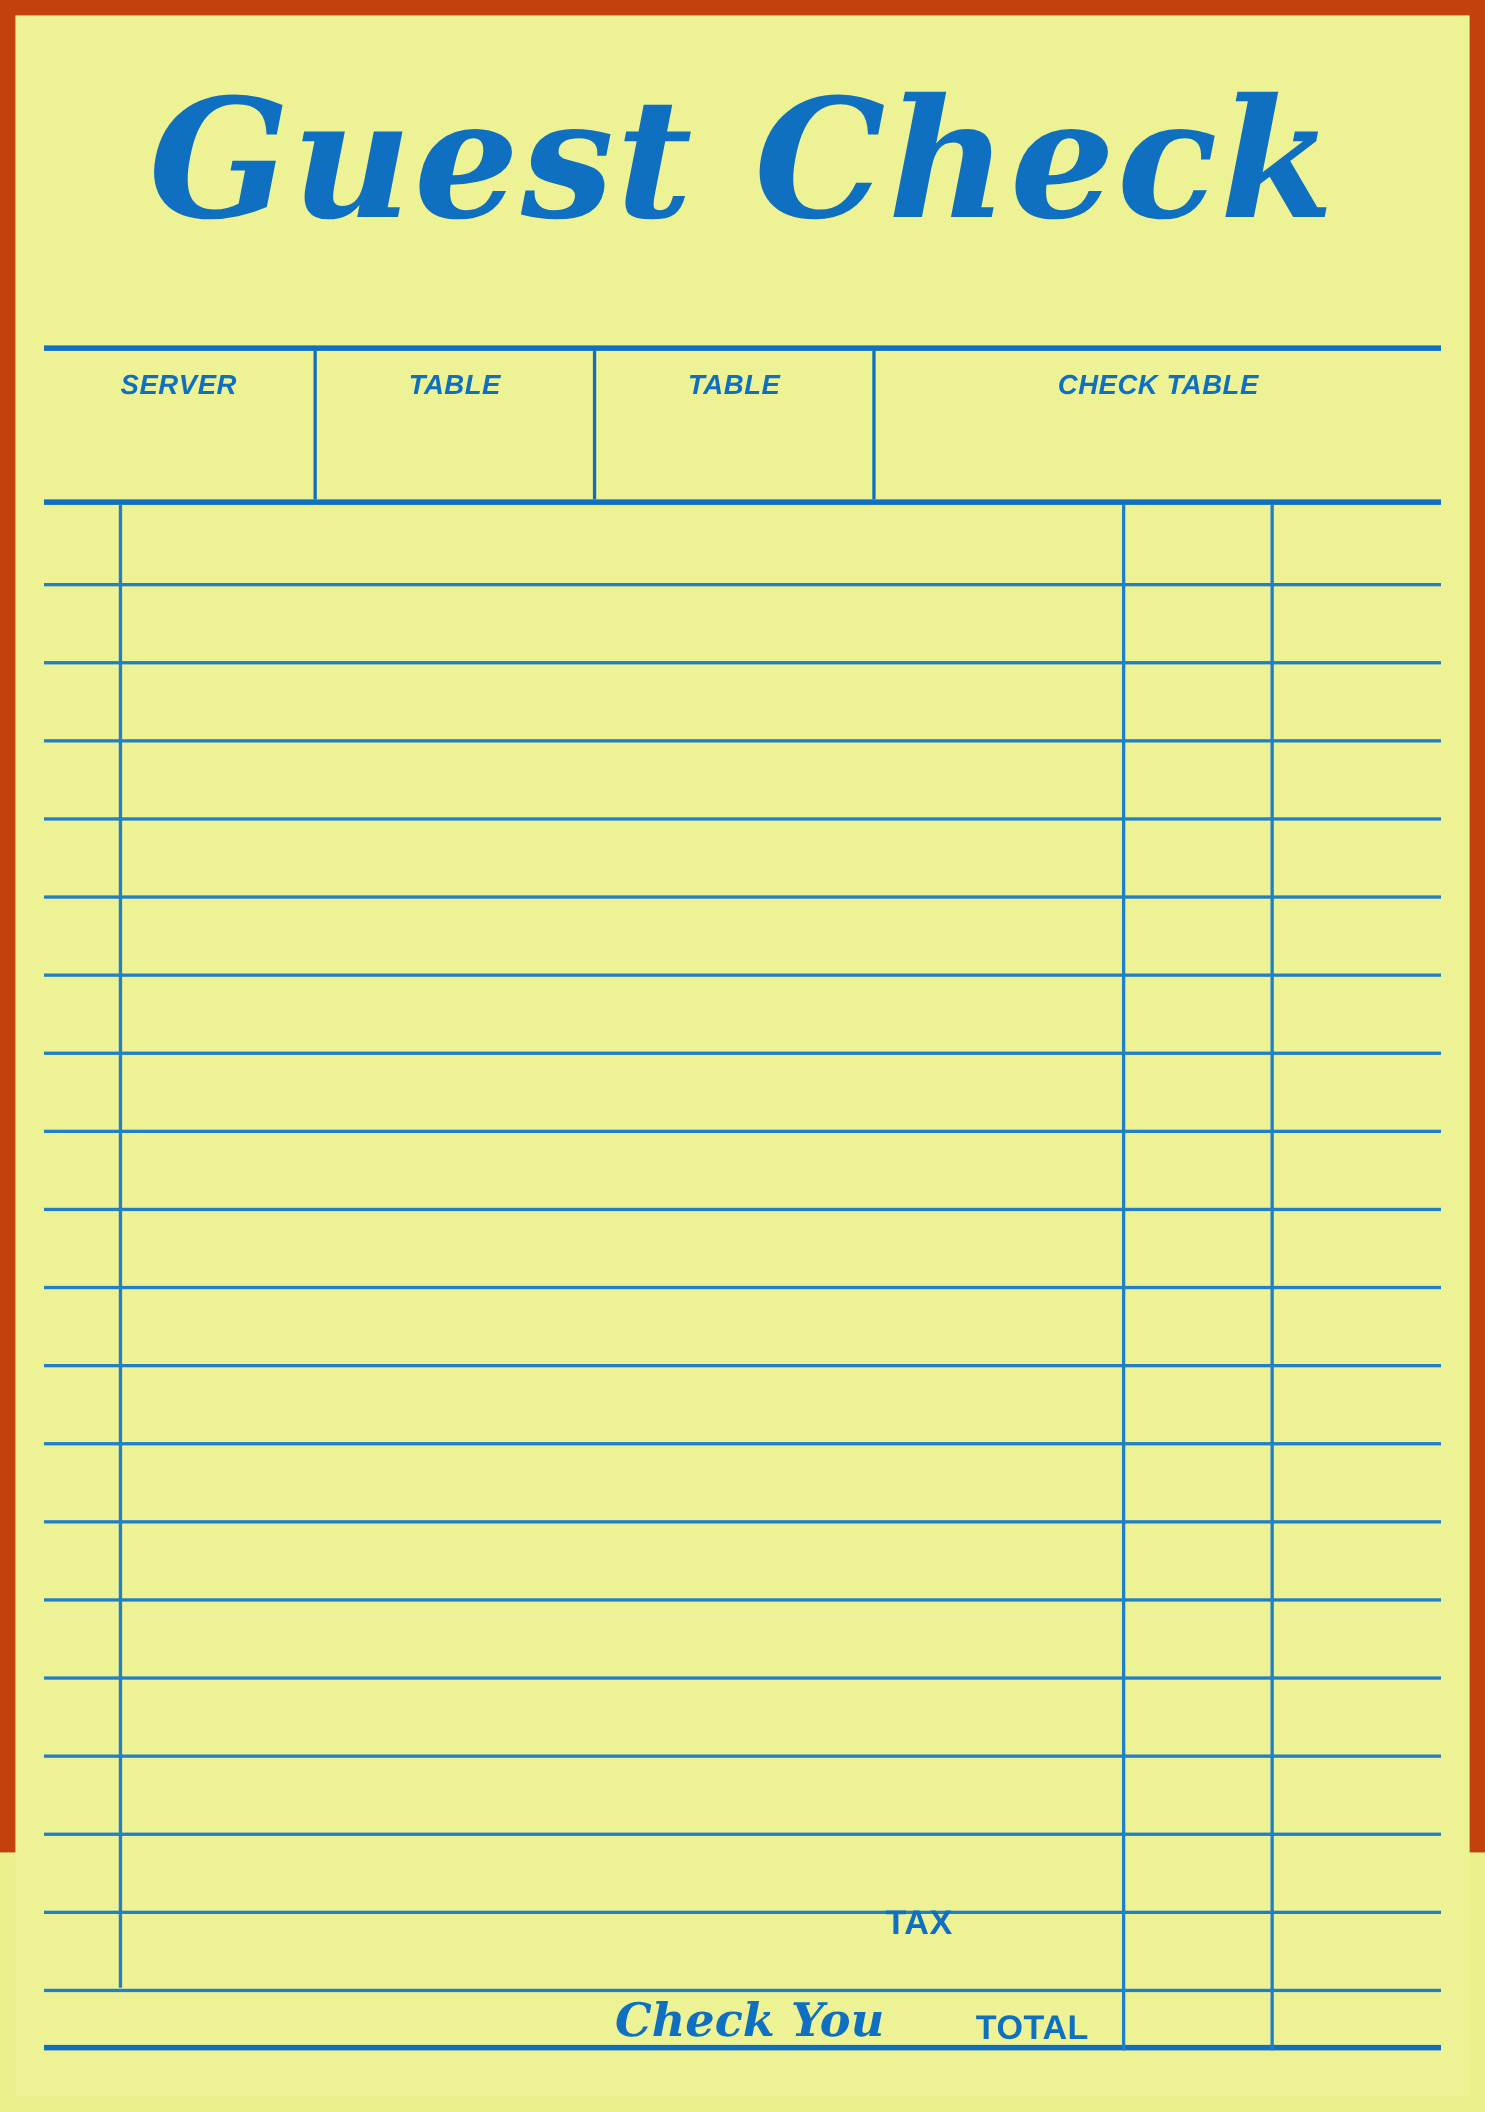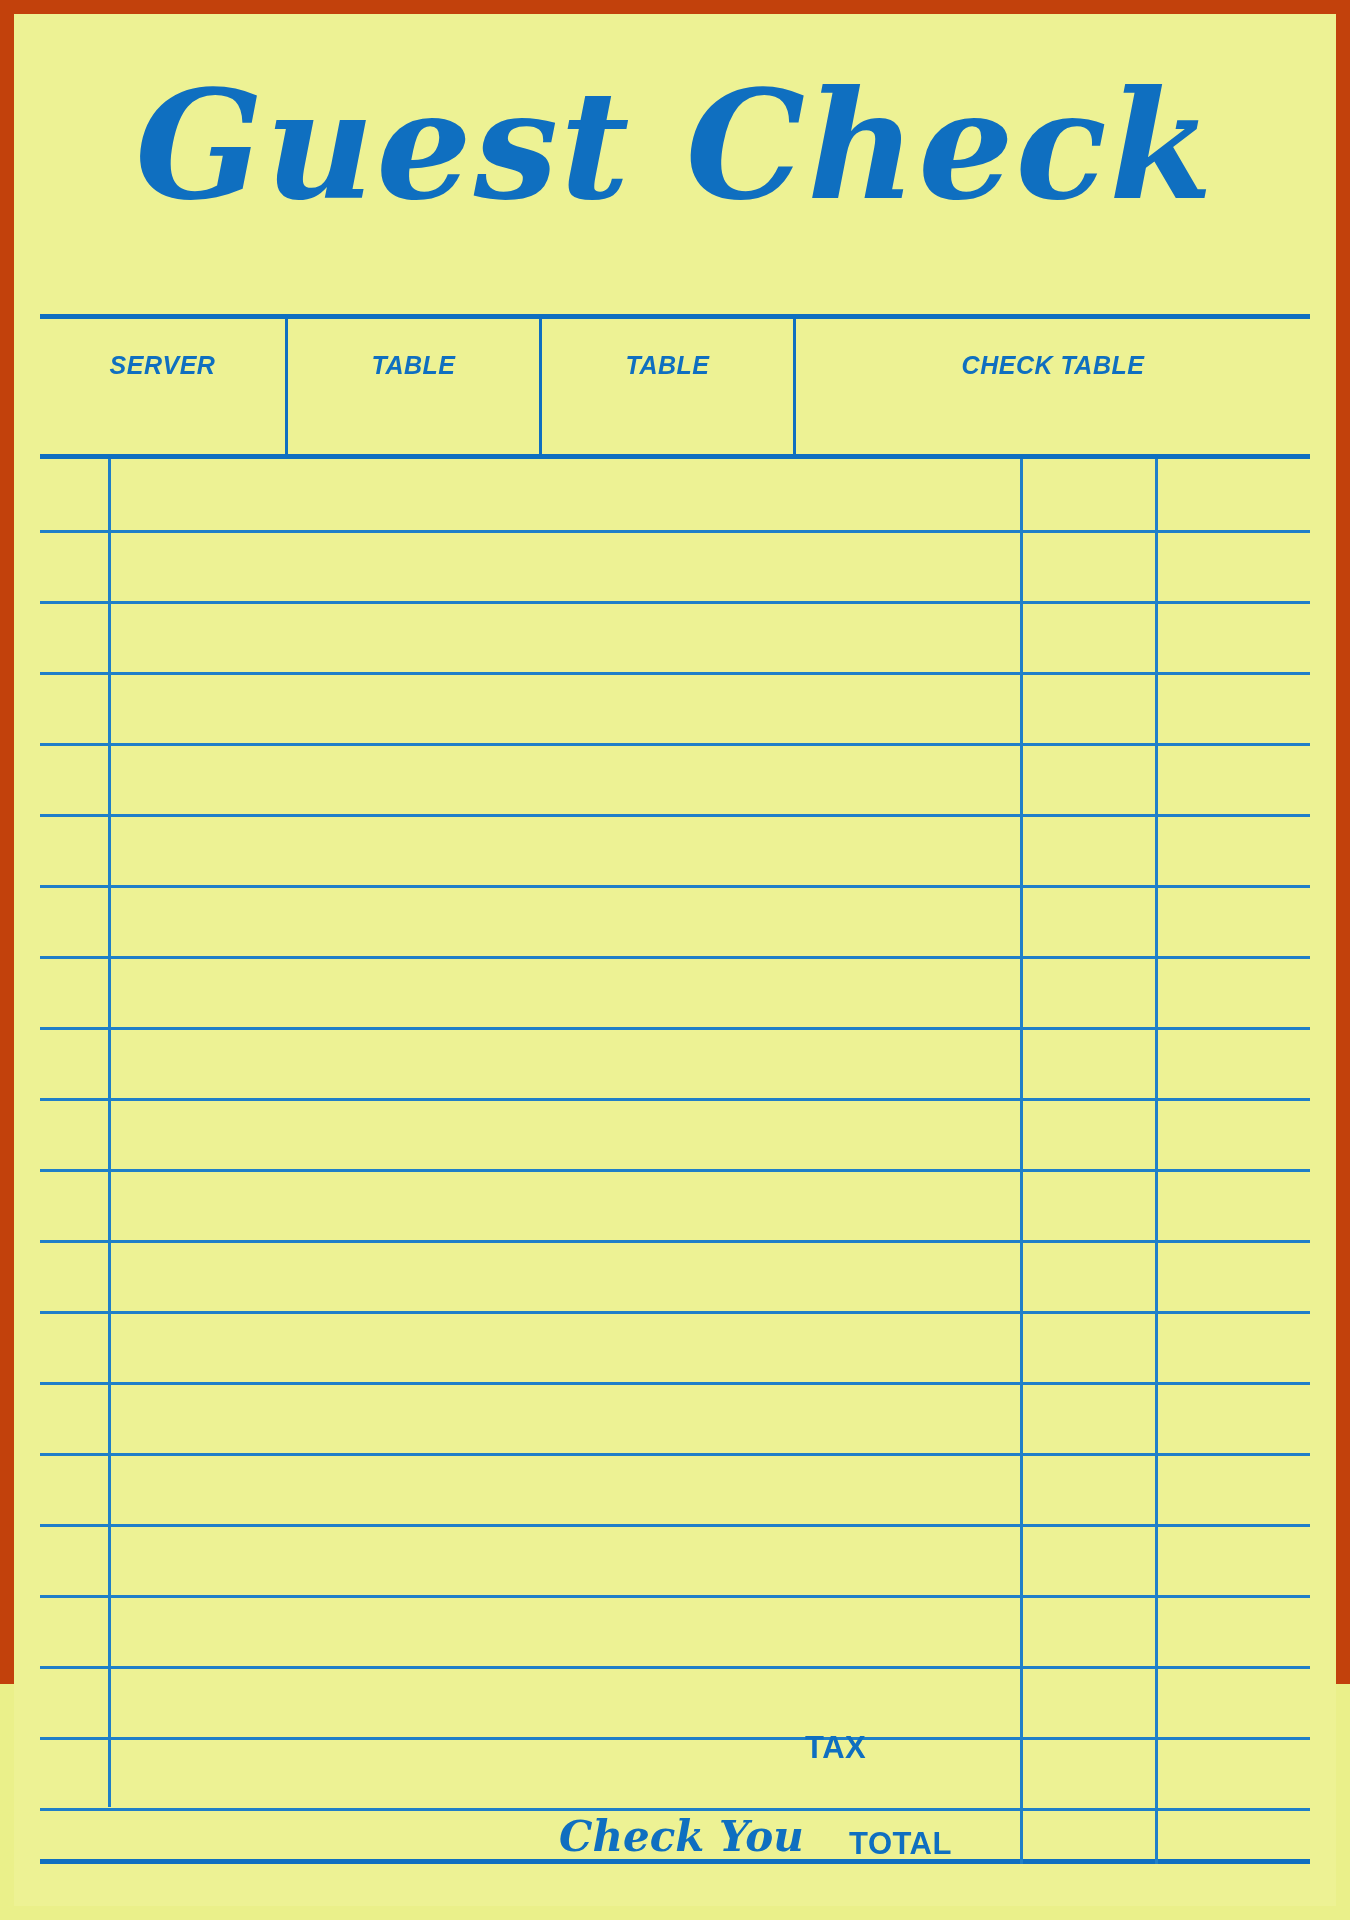--- a/index.html
+++ b/index.html
@@ -58,21 +58,21 @@
     width: 1270px;
     height: 140px;
     border-top: 5px solid #0f6fc0;
     box-sizing: border-box;
     display: flex;
   }
   .header-cell {
     position: relative;
     box-sizing: border-box;
     border-right: 3px solid #0f6fc0;
-    padding-top: 32px;
+    padding-top: 17px;
     text-align: center;
     color: #0f6fc0;
     font-size: 25px;
     font-weight: 700;
     font-style: italic;
     letter-spacing: 0.5px;
   }
   .header-cell:last-child { border-right: none; }
   .hc-server { width: 248px; }
   .hc-table  { width: 254px; }
@@ -121,21 +121,21 @@
     position: absolute;
     left: 791px;
     top: 1716px;
     color: #0f6fc0;
     font-size: 31px;
     font-weight: 700;
     letter-spacing: 0.5px;
   }
   .total-label {
     position: absolute;
-    left: 835px;
+    left: 873px;
     top: 1812px;
     color: #0f6fc0;
     font-size: 31px;
     font-weight: 700;
     letter-spacing: 0.5px;
   }
   .thankyou {
     position: absolute;
     left: 545px;
     top: 1798px;

